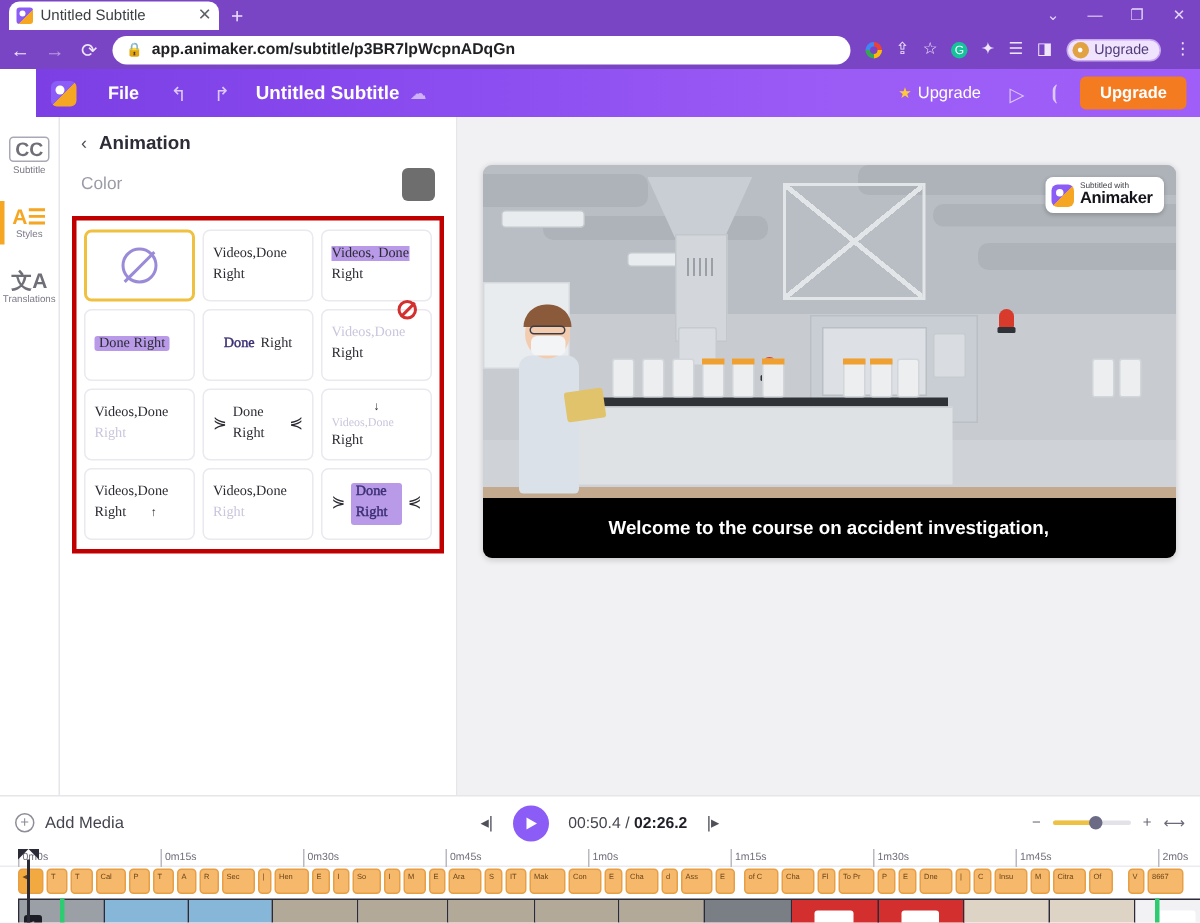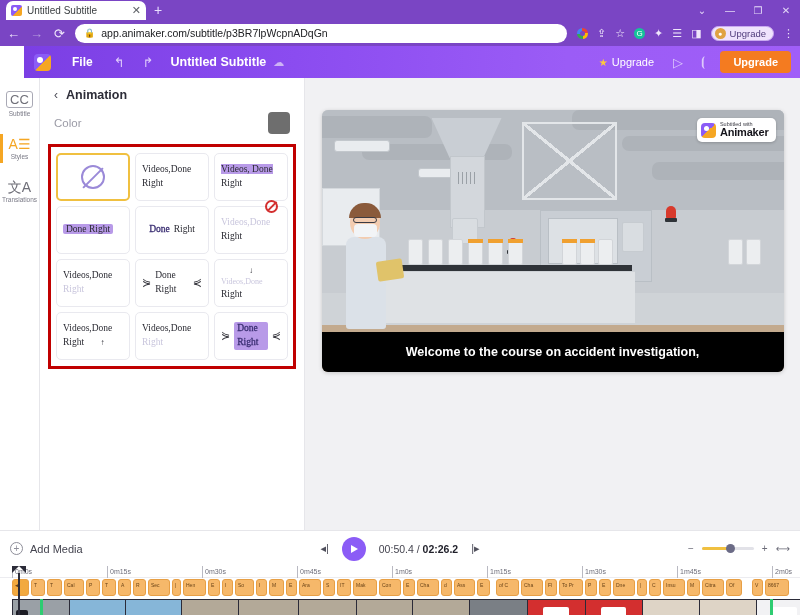--- a/index.html
+++ b/index.html
@@ -47,21 +47,21 @@
     height: 26px; background: #7a45c4; display: flex; align-items: center;
     padding: 0 6px; gap: 8px;
   }
   .nav-icon { color: #efe6fb; font-size: 13px; width: 15px; text-align: center; }
   .nav-icon.dim { color: #b79ce0; }
   .omnibox {
     flex: 1; height: 19px; background: #ffffff; border-radius: 10px;
     display: flex; align-items: center; padding: 0 9px; gap: 6px;
   }
   .omnibox .lock { font-size: 9px; color: #5f6368; }
-  .omnibox .url { font-size: 10.5px; color: #202124; white-space: nowrap; }
+  .omnibox .url { font-size: 10.5px; color: #202124; white-space: nowrap; font-weight: bold; }
   .tb-icons { display: flex; align-items: center; gap: 9px; padding-left: 2px; }
   .tb-ic { font-size: 11px; color: #efe6fb; line-height: 1; }
   .g-icon { width: 11px; height: 11px; border-radius: 50%;
     background: conic-gradient(#ea4335 0 25%, #fbbc05 25% 50%, #34a853 50% 75%, #4285f4 75%);
     position: relative; }
   .g-icon::after{content:"";position:absolute;inset:3px;background:#7a45c4;border-radius:50%;}
   .gram-icon { width: 11px; height: 11px; border-radius: 50%; background: #15c39a;
     color: #fff; font-size: 8px; display:flex;align-items:center;justify-content:center; }
   .paused-chip {
     display: flex; align-items: center; gap: 4px; height: 15px; padding: 0 7px 0 3px;
@@ -101,21 +101,21 @@
 
   .rail {
     width: 40px; background: #fff; border-right: 1px solid #e6e6ea;
     padding-top: 10px; display: flex; flex-direction: column; align-items: center; gap: 14px;
   }
   .rail-item { width: 40px; display: flex; flex-direction: column; align-items: center;
     gap: 2px; position: relative; padding: 3px 0; }
   .rail-item.active::before {
     content:""; position:absolute; left:0; top:0; bottom:0; width:3px; background:#f5a623;
   }
-  .rail-gl { font-size: 13px; color: #6f6f78; line-height: 1; font-weight: normal;
+  .rail-gl { font-size: 13px; color: #6f6f78; line-height: 1; font-weight: bold;
     border: 1px solid #a9a9b5; border-radius: 3px; padding: 1px 3px; }
   .rail-item.active .rail-gl { color: #f5a623; border-color: #f5a623; }
   .rail-gl.plain { border: none; padding: 0; font-size: 14px; }
   .rail-lbl { font-size: 6.5px; color: #7a7a86; }
   .rail-item.active .rail-lbl { color: #7a7a86; }
 
   .panel { width: 265px; background: #fff; border-right: 1px solid #e6e6ea;
     position: relative; }
   .panel-head { display: flex; align-items: center; gap: 8px; padding: 10px 14px 6px; }
   .back-chev { font-size: 12px; color: #4a4a55; }

